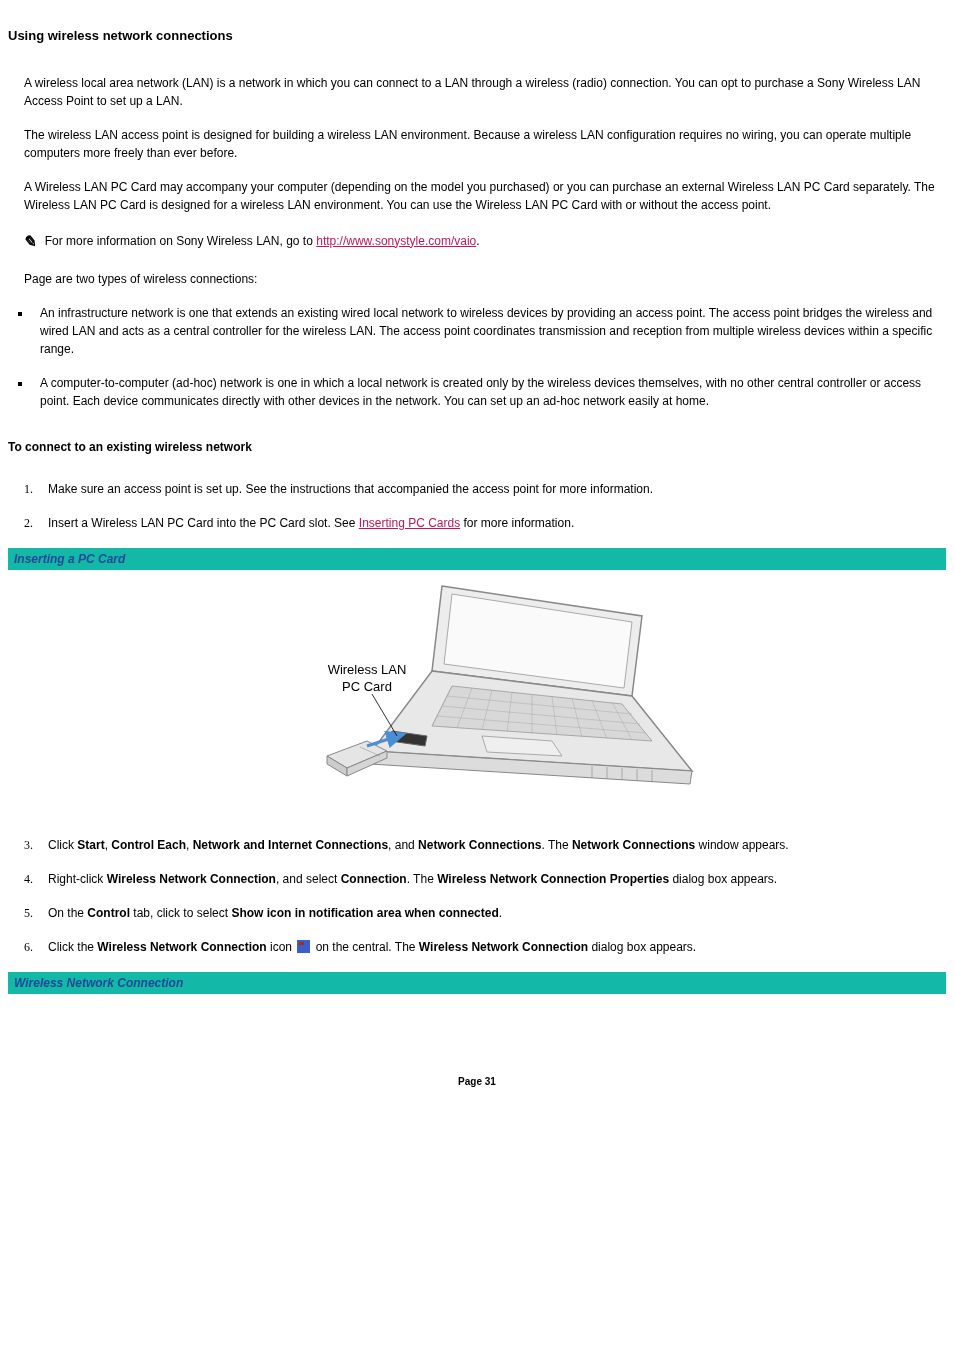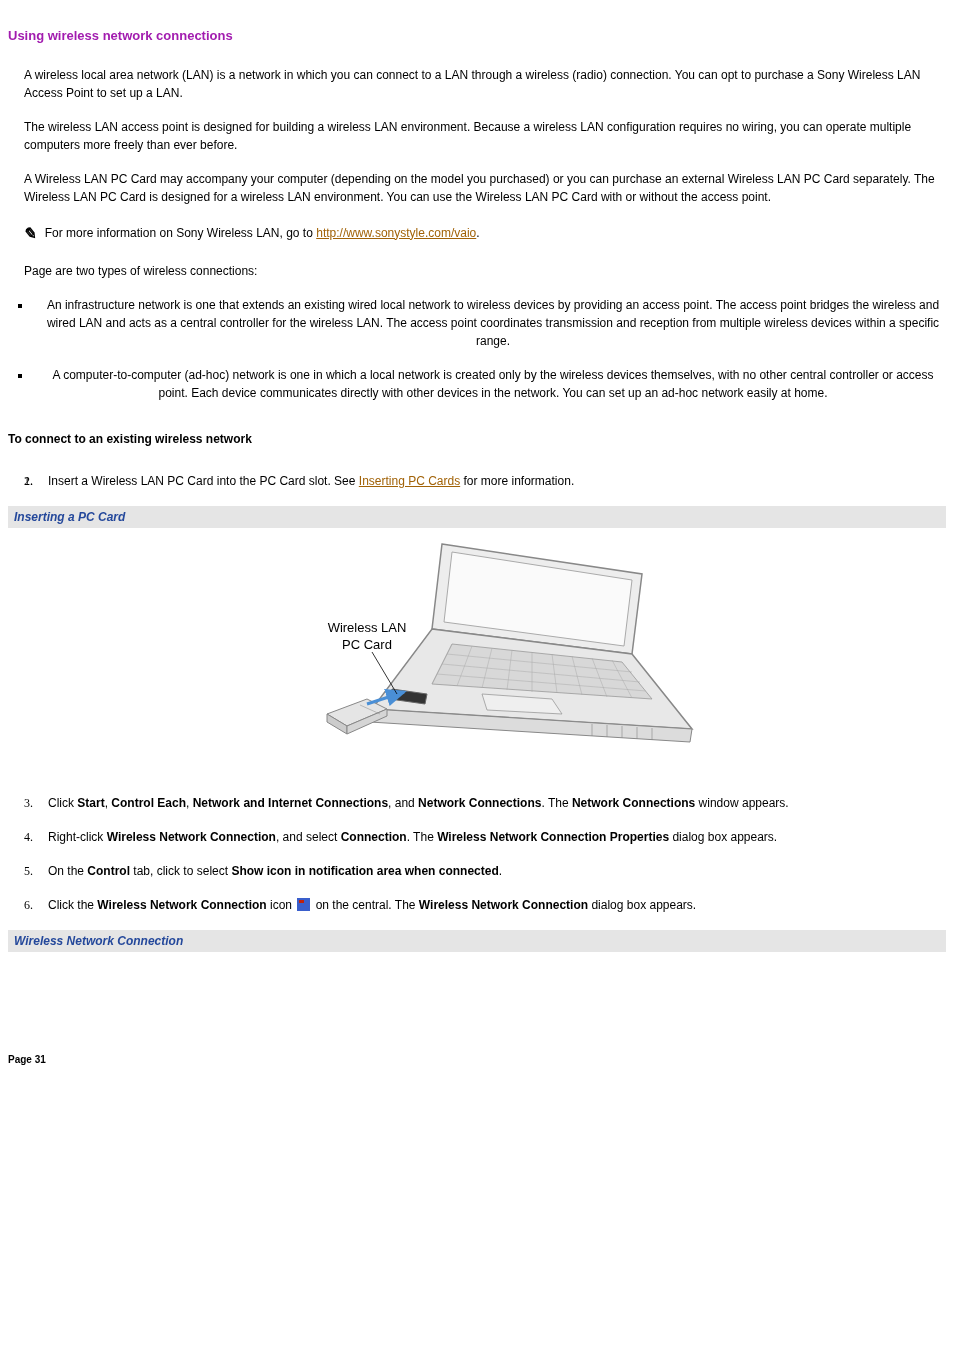--- a/index.html
+++ b/index.html
@@ -5,37 +5,36 @@
   body {
     font-family: Verdana, Geneva, sans-serif;
     font-size: 12px;
     color: #000;
     margin: 0;
     padding: 8px;
     width: 938px;
     line-height: 1.5;
   }
   .section-heading {
-    color: #a21caf;
+    color: #000000;
     font-weight: bold;
     font-size: 13px;
     margin-top: 18px;
-    margin-bottom: 20px;
+    margin-bottom: 28px;
   }
   p {
     margin: 0 0 16px 16px;
   }
   a {
-    color: #a16207;
+    color: #be185d;
   }
   ul.bulleted {
     list-style-type: square;
     margin: 0 0 16px 0;
     padding-left: 24px;
-    text-align: center;
   }
   ul.bulleted li {
     margin-bottom: 16px;
     padding-left: 8px;
   }
   .sub-heading {
     font-weight: bold;
     margin-top: 28px;
     margin-bottom: 24px;
   }
@@ -51,21 +50,21 @@
     margin-bottom: 16px;
   }
   ol.numbered li .num {
     position: absolute;
     left: 16px;
     top: 0;
     font-family: "Times New Roman", serif;
     font-size: 12px;
   }
   .figure-header {
-    background: #e5e5e5;
+    background: #14b8a6;
     color: #24489B;
     font-weight: bold;
     font-style: italic;
     font-size: 12px;
     padding: 2px 6px;
     margin: 4px 0 0 0;
   }
   .figure-area {
     display: flex;
     justify-content: center;
@@ -99,24 +98,24 @@
     position: relative;
   }
   .inline-icon::after {
     content: "";
     position: absolute;
     top: 2px; left: 2px;
     width: 5px; height: 3px;
     background: #c0220c;
   }
   .page-num {
-    text-align: left;
+    text-align: center;
     font-weight: bold;
     font-size: 10px;
-    margin-top: 100px;
+    margin-top: 80px;
   }
   .label-text {
     font-family: Arial, sans-serif;
     font-size: 13px;
     fill: #000;
   }
 </style>
 </head>
 <body>
 
@@ -134,21 +133,21 @@
 <p>Page are two types of wireless connections:</p>
 
 <ul class="bulleted">
   <li>An infrastructure network is one that extends an existing wired local network to wireless devices by providing an access point. The access point bridges the wireless and wired LAN and acts as a central controller for the wireless LAN. The access point coordinates transmission and reception from multiple wireless devices within a specific range.</li>
   <li>A computer-to-computer (ad-hoc) network is one in which a local network is created only by the wireless devices themselves, with no other central controller or access point. Each device communicates directly with other devices in the network. You can set up an ad-hoc network easily at home.</li>
 </ul>
 
 <div class="sub-heading">To connect to an existing wireless network</div>
 
 <ol class="numbered">
-  <li><span class="num">1.</span></li>
+  <li><span class="num">1.</span><span>Make sure an access point is set up. See the instructions that accompanied the access point for more information.</span></li>
   <li><span class="num">2.</span><span>Insert a Wireless LAN PC Card into the PC Card slot. See </span><a href="#">Inserting PC Cards</a><span> for more information.</span></li>
 </ol>
 
 <div class="figure-header">Inserting a PC Card</div>
 <div class="figure-area">
   <div class="figure-box">
     <svg class="laptop-svg" viewBox="0 0 400 240">
 
       <polygon points="130,10 330,40 320,120 120,95" fill="#EDEDED" stroke="#888" stroke-width="1.5"></polygon>
       <polygon points="140,18 320,46 312,112 132,88" fill="#FAFAFA" stroke="#AAA" stroke-width="1"></polygon>

